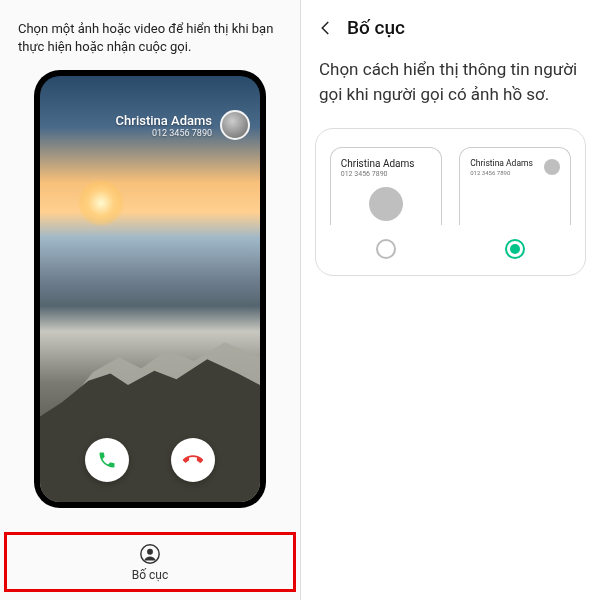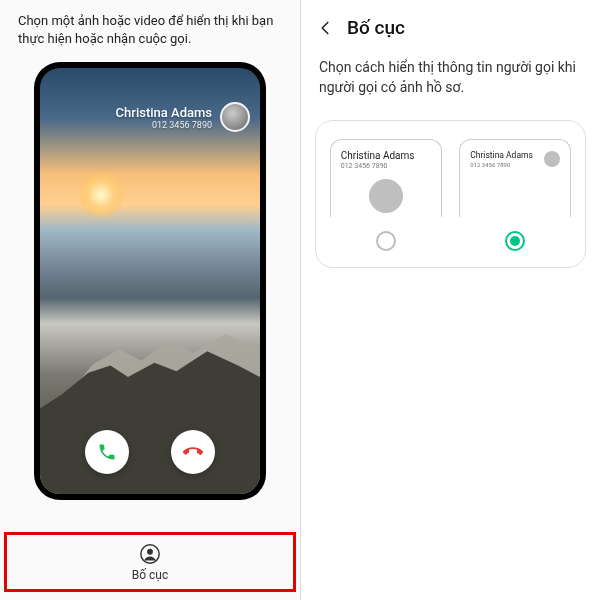--- a/index.html
+++ b/index.html
@@ -22,20 +22,21 @@
     background: #fff;
   }
 
   
   .left-header {
     padding: 12px 18px 8px 18px;
     font-size: 13px;
     color: #222;
     line-height: 1.4;
     text-align: left;
+    margin-top: 8px;
   }
   .phone-preview {
     margin: 6px auto 0 auto;
     width: 232px;
     height: 438px;
     background: #000;
     border-radius: 26px;
     padding: 6px;
     position: relative;
   }
@@ -140,21 +141,21 @@
   .right-top {
     display: flex;
     align-items: center;
     gap: 12px;
     padding: 16px 16px 4px 16px;
   }
   .chevron-back { width: 18px; height: 18px; stroke: #222; stroke-width: 2; fill: none; }
   .screen-title { font-size: 19px; font-weight: 500; color: #111; }
   .right-desc {
     padding: 14px 18px 10px 18px;
-    font-size: 14px;
+    font-size: 17px;
     color: #333;
     line-height: 1.45;
   }
   .layout-options {
     margin: 12px 14px;
     border: 1px solid #ddd;
     border-radius: 18px;
     padding: 18px 10px 16px 10px;
     display: flex;
     justify-content: space-around;

